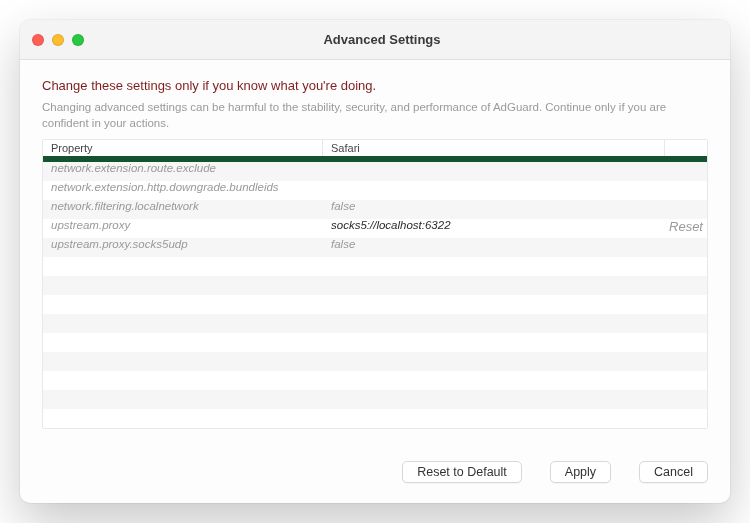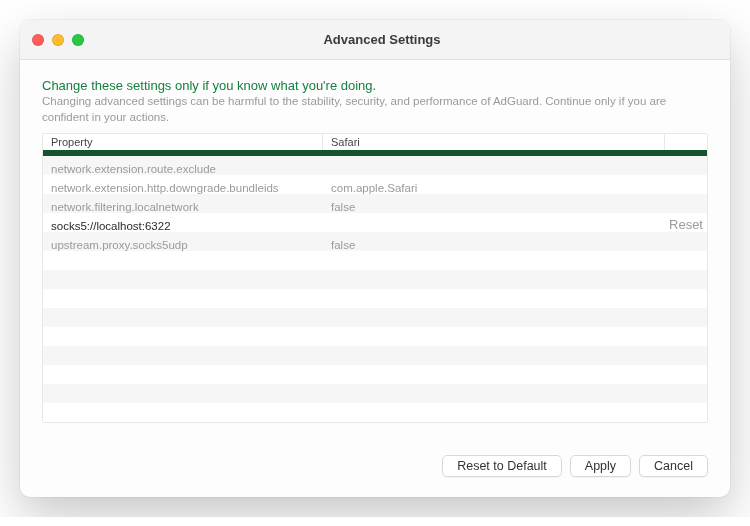--- a/index.html
+++ b/index.html
@@ -52,21 +52,22 @@
       font-weight: 600;
       color: #3a3a3a;
       margin-left: 14px;
     }
     .content {
       padding: 18px 22px 18px 22px;
     }
     .warning-title {
       font-size: 13px;
       font-weight: 500;
-      color: #15803d;
+      color: #7f1d1d;
+      margin-bottom: 6px;
     }
     .warning-sub {
       font-size: 11.5px;
       color: #9a9a9a;
       line-height: 1.4;
       margin-bottom: 8px;
     }
     .table {
       border: 1px solid #e8e8e8;
       border-radius: 2px;
@@ -86,39 +87,40 @@
       padding: 0 8px;
     }
     .col-prop { width: 280px; border-right: 1px solid #e8e8e8; height: 100%; display:flex; align-items:center;}
     .col-val  { flex: 1; border-right: 1px solid #e8e8e8; height: 100%; display:flex; align-items:center;}
     .col-act  { width: 42px; height:100%; display:flex; align-items:center; justify-content:center;}
     .tbody {
     }
     .tr {
       display: flex;
       height: 19px;
-      align-items: flex-end;
+      align-items: flex-start;
       font-size: 11.5px;
       color: #9a9a9a;
+      font-style: italic;
     }
     .tr:nth-child(odd) { background: #f6f6f6; }
     .tr:nth-child(even) { background: #ffffff; }
     .td-prop { width: 280px; padding: 0 8px; display:flex; align-items:center; overflow:hidden; white-space:nowrap;}
     .td-val  { flex: 1; padding: 0 8px; display:flex; align-items:center; overflow:hidden; white-space:nowrap;}
     .td-act  { width: 42px; display:flex; align-items:center; justify-content:center; }
     .tr.selected .td-val { color: #2a2a2a; }
     .reset-link {
       font-size: 13px;
       color: #9a9a9a;
       cursor: pointer;
     }
     .footer {
       display: flex;
       justify-content: flex-end;
-      gap: 8px;
+      gap: 28px;
       padding: 14px 22px 20px 22px;
     }
     .btn {
       font-size: 12.5px;
       color: #333;
       background: #ffffff;
       border: 1px solid #d8d8d8;
       border-radius: 5px;
       padding: 3px 14px;
       box-shadow: 0 1px 1px rgba(0,0,0,0.04);
@@ -149,29 +151,29 @@
         <div class="th col-act"></div>
       </div>
       <div class="tbody" id="tbody">
           <div class="tr">
             <div class="td-prop">network.extension.route.exclude</div>
             <div class="td-val"></div>
             <div class="td-act"></div>
           </div>
           <div class="tr">
             <div class="td-prop">network.extension.http.downgrade.bundleids</div>
-            <div class="td-val">com.apple.Safari</div>
             <div class="td-act"></div>
           </div>
           <div class="tr">
             <div class="td-prop">network.filtering.localnetwork</div>
             <div class="td-val">false</div>
             <div class="td-act"></div>
           </div>
           <div class="tr selected">
+            <div class="td-prop">upstream.proxy</div>
             <div class="td-val">socks5://localhost:6322</div>
             <div class="td-act">
               <span class="reset-link">Reset</span>
             </div>
           </div>
           <div class="tr">
             <div class="td-prop">upstream.proxy.socks5udp</div>
             <div class="td-val">false</div>
             <div class="td-act"></div>
           </div>

